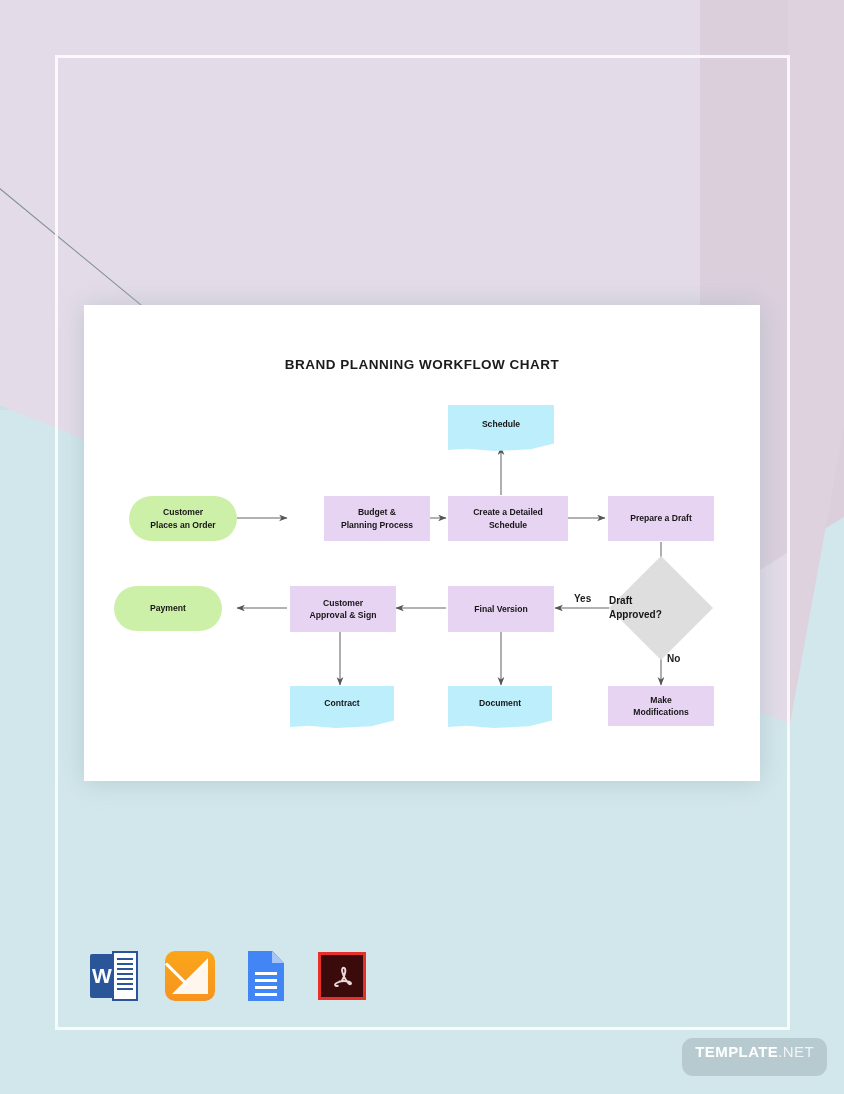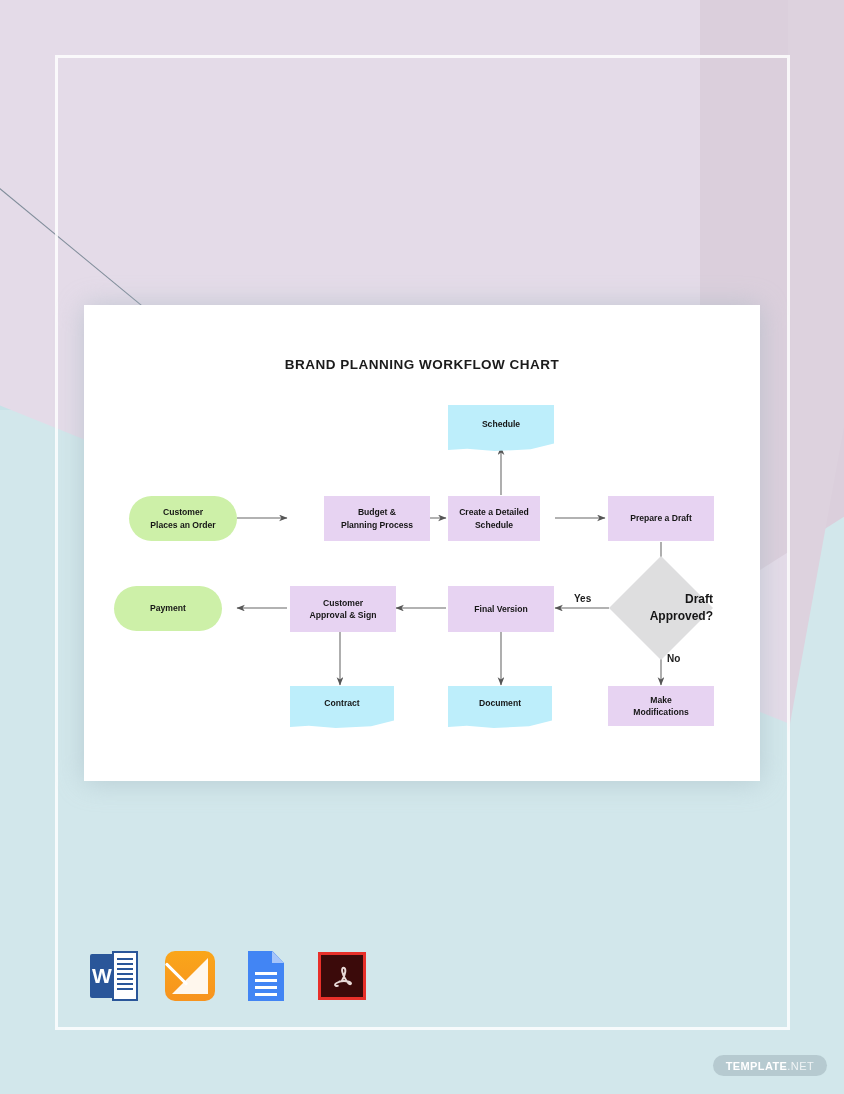--- a/index.html
+++ b/index.html
@@ -143,22 +143,22 @@
     left: 0; top: 0;
     width: 100%; height: 100%;
     background: #dededf;
     clip-path: polygon(50% 0, 100% 50%, 50% 100%, 0 50%);
   }
   .n-dec-label {
     position: absolute;
     left: 0; top: 0;
     width: 100%; height: 100%;
     display: flex; flex-direction: column;
-    align-items: flex-end; justify-content: center;
-    font-size: 12px; font-weight: bold; color: #161616;
+    align-items: flex-start; justify-content: center;
+    font-size: 10px; font-weight: bold; color: #161616;
     line-height: 1.45;
   }
   .edge-label {
     position: absolute;
     font-size: 10px;
     font-weight: bold;
     color: #1b1b1b;
   }
   svg.connectors {
     position: absolute;
@@ -258,24 +258,24 @@
   .ic-pdf-glyph {
     position: absolute; left: 0; top: 0;
     width: 100%; height: 100%;
     display: flex; align-items: center; justify-content: center;
   }
 
   
   .watermark {
     position: absolute;
     right: 17px; bottom: 18px;
-    padding: 5px 13px 4px;
+    padding: 5px 13px 16px;
     border-radius: 11px;
     background: rgba(158,178,186,.55);
-    font-size: 11px;
+    font-size: 15px;
     letter-spacing: .4px;
     color: #ffffff;
     white-space: nowrap;
     text-align: right;
   }
   .watermark .wm-strong { font-weight: bold; }
   .watermark .wm-soft { opacity: .8; }
 </style>
 </head>
 <body>
@@ -339,21 +339,21 @@
         </div>
       </div>
 
       <div class="node n-process" style="left:206px; top:191px; width:106px; height:45px;margin-left:34px;">
         <div>
           <span>Budget &amp;</span>
           <span>Planning Process</span>
         </div>
       </div>
 
-      <div class="node n-process" style="left:364px; top:191px; width:92px; height:45px;">
+      <div class="node n-process" style="left:364px; top:191px; width:120px; height:45px;">
         <div>
           <span>Create a Detailed</span>
           <span>Schedule</span>
         </div>
       </div>
 
       <div class="node n-process" style="left:524px; top:191px; width:106px; height:45px;">
         <div>
           <span>Prepare a Draft</span>
         </div>

